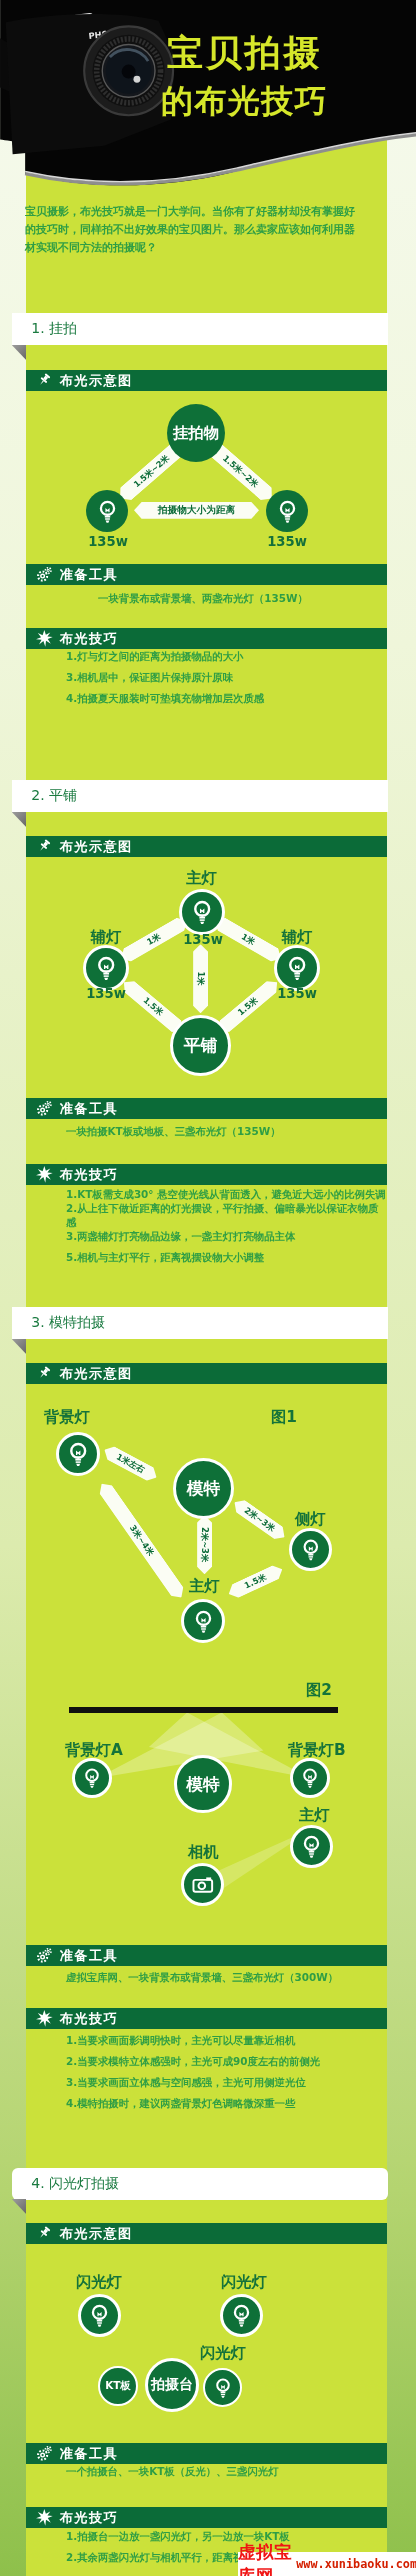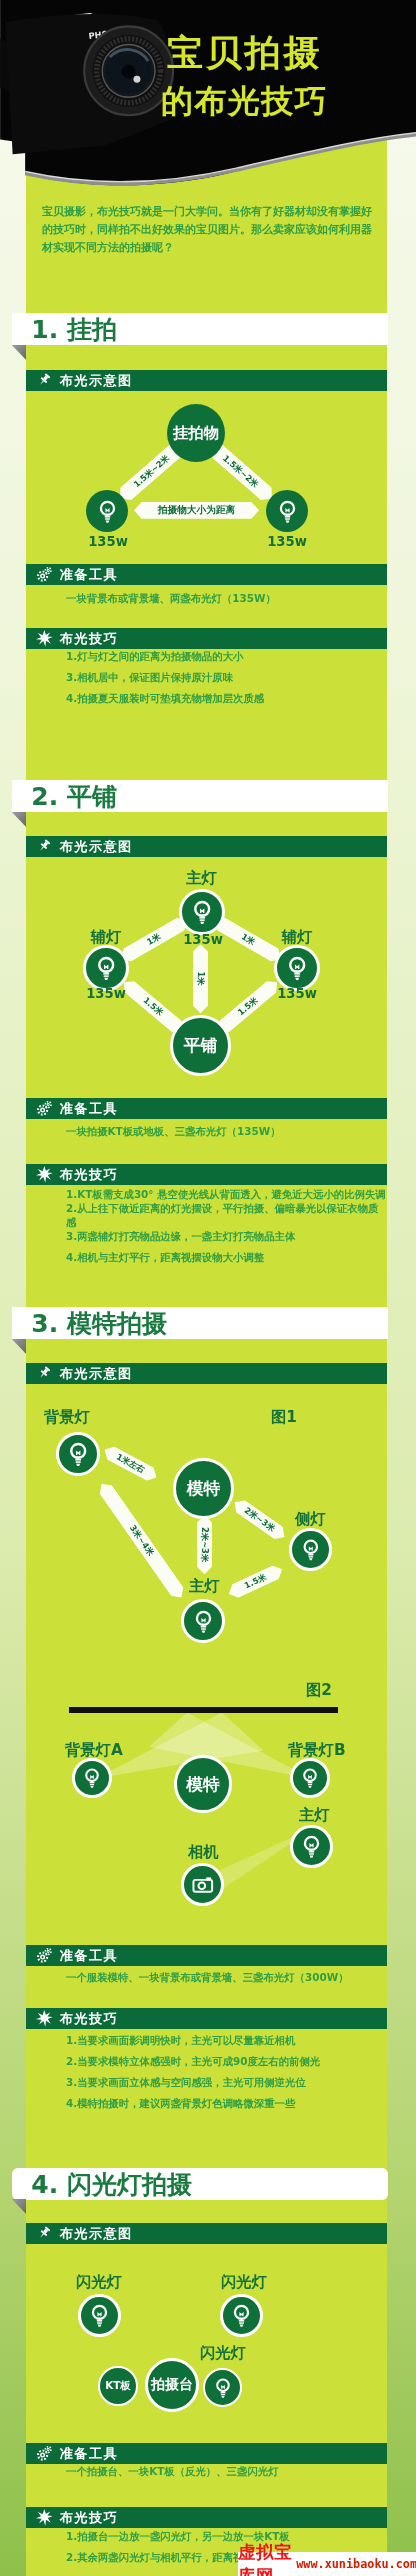--- a/index.html
+++ b/index.html
@@ -3,21 +3,21 @@
 <meta charset="utf-8">
 <style>
   html,body{margin:0;padding:0;background:#e8efd4;font-family:"DejaVu Sans",sans-serif;}
   #poster{position:relative;width:417px;height:2576px;margin:0 auto;overflow:hidden;
     background:linear-gradient(180deg,#f6faee 0%,#eff6da 25%,#dcebae 60%,#b4d470 85%,#8ec04b 100%);}
   #panel{position:absolute;left:26.4px;top:135px;width:361px;height:2441px;background:#cbe13a;}
   .abs{position:absolute;}
   .hero-title{position:absolute;color:#d6e72a;font-weight:900;letter-spacing:2.8px;line-height:1;}
   .intro{position:absolute;color:#2f9e45;font-weight:bold;font-size:11px;line-height:18px;}
   .secband{position:absolute;left:11.8px;width:376px;height:32px;background:#ffffff;display:flex;align-items:center;}
-  .secband span{margin-left:19.5px;font-size:25px;font-weight:700;color:#1a7a40;}
+  .secband span{margin-left:19.5px;font-size:14px;font-weight:400;color:#1a7a40;}
   .fold{position:absolute;left:11.8px;width:14.6px;height:15.3px;background:linear-gradient(135deg,#9d9d9d,#666);
     clip-path:polygon(0 0,100% 0,100% 100%);}
   .hband{position:absolute;left:26.4px;width:361px;height:21px;background:#0b6b38;display:flex;align-items:center;color:#fff;text-align:center;}
   .hband .hicon{width:16.7px;height:16.7px;margin-left:9.7px;flex:0 0 auto;}
   .hband span{margin-left:7px;font-size:13.2px;font-weight:bold;letter-spacing:1.4px;}
   .circle{position:absolute;border-radius:50%;background:#0e7038;display:flex;align-items:center;justify-content:center;
     color:#fff;font-weight:bold;box-sizing:border-box;}
   .ring{border:3.5px solid #fff;}
   .dlabel{position:absolute;color:#15733a;font-weight:900;}
   .watt{position:absolute;color:#14703a;font-weight:900;font-size:13.2px;text-align:center;}
@@ -58,21 +58,21 @@
       <circle cx="185" cy="102" r="38" fill="#14171c" stroke="#585858" stroke-width="2"></circle>
       <circle cx="185" cy="102" r="33" fill="#0e141b"></circle>
       <path d="M158,82 A35,35 0 0 1 213,88" fill="none" stroke="#42515e" stroke-width="4"></path>
       <circle cx="197" cy="114" r="5" fill="#e9e9e9" opacity="0.9"></circle>
       <circle cx="185" cy="103" r="10" fill="#04060a"></circle>
     </g>
   </svg>
   <div class="hero-title" style="left:167px;top:35px;font-size:36px;">宝贝拍摄</div>
   <div class="hero-title" style="left:161px;top:85px;font-size:32px;letter-spacing:1.4px;">的布光技巧</div>
 
-  <div class="intro" style="left:42px;top:203px;width:332px;">宝贝摄影，布光技巧就是一门大学问。当你有了好器材却没有掌握好的技巧时，同样拍不出好效果的宝贝图片。那么卖家应该如何利用器材实现不同方法的拍摄呢？</div>
+  <div class="intro" style="left:25px;top:203px;width:332px;">宝贝摄影，布光技巧就是一门大学问。当你有了好器材却没有掌握好的技巧时，同样拍不出好效果的宝贝图片。那么卖家应该如何利用器材实现不同方法的拍摄呢？</div>
 
   <div class="secband" style="top:313px;">
     <span>1. 挂拍</span>
   </div>
   <div class="fold" style="top:345px;"></div>
 
   <div class="hband" style="top:370px;">
     <svg class="hicon" viewBox="0 0 24 24">
       <g transform="rotate(40 12 11)" fill="#fff">
         <rect x="7.6" y="2.6" width="8.8" height="2.8" rx="1.3"></rect>
@@ -123,21 +123,21 @@
     <svg class="hicon" viewBox="0 0 24 24">
       <circle cx="9.5" cy="14.5" r="6.5" fill="none" stroke="#fff" stroke-width="3" pathLength="16" stroke-dasharray="1 1"></circle>
       <circle cx="9.5" cy="14.5" r="3.6" fill="#fff"></circle>
       <circle cx="9.5" cy="14.5" r="1.6" fill="#0b6b38"></circle>
       <circle cx="17.5" cy="6.5" r="4" fill="none" stroke="#fff" stroke-width="2.4" pathLength="12" stroke-dasharray="1 1"></circle>
       <circle cx="17.5" cy="6.5" r="2.1" fill="#fff"></circle>
       <circle cx="17.5" cy="6.5" r="0.9" fill="#0b6b38"></circle>
     </svg>
     <span>准备工具</span>
   </div>
-  <div class="tools-text" style="top:588px;">一块背景布或背景墙、两盏布光灯（135W）</div>
+  <div class="tools-text" style="top:588px;margin-left:32px;">一块背景布或背景墙、两盏布光灯（135W）</div>
 
   <div class="hband" style="top:628px;">
     <svg class="hicon" viewBox="0 0 24 24">
       <polygon fill="#fff" points="12,0 14.2,7 20.5,3.5 16.4,9.3 24,10.2 16.9,13 21.3,19.8 14.4,15.6 13.4,24 10.6,15.9 4.4,20.9 8,14.2 0,13.2 7.3,10.6 2.7,4.4 9.5,7.7"></polygon>
     </svg>
     <span>布光技巧</span>
   </div>
   <div class="tips" style="top:646px;">
     <div>1.灯与灯之间的距离为拍摄物品的大小</div>
     <div>3.相机居中，保证图片保持原汁原味</div>
@@ -232,21 +232,21 @@
   <div class="hband" style="top:1164px;">
     <svg class="hicon" viewBox="0 0 24 24">
       <polygon fill="#fff" points="12,0 14.2,7 20.5,3.5 16.4,9.3 24,10.2 16.9,13 21.3,19.8 14.4,15.6 13.4,24 10.6,15.9 4.4,20.9 8,14.2 0,13.2 7.3,10.6 2.7,4.4 9.5,7.7"></polygon>
     </svg>
     <span>布光技巧</span>
   </div>
   <div class="tips" style="top:1184px;">
     <div>1.KT板需支成30° 悬空使光线从背面透入，避免近大远小的比例失调</div>
     <div>2.从上往下做近距离的灯光摆设，平行拍摄、偏暗暴光以保证衣物质感</div>
     <div>3.两盏辅灯打亮物品边缘，一盏主灯打亮物品主体</div>
-    <div>4.相机与主灯平行，距离视摆设物大小调整</div>
+    <div>5.相机与主灯平行，距离视摆设物大小调整</div>
   </div>
 
   <div class="secband" style="top:1307px;">
     <span>3. 模特拍摄</span>
   </div>
   <div class="fold" style="top:1339px;"></div>
 
   <div class="hband" style="top:1363px;">
     <svg class="hicon" viewBox="0 0 24 24">
       <g transform="rotate(40 12 11)" fill="#fff">
@@ -368,21 +368,21 @@
     <svg class="hicon" viewBox="0 0 24 24">
       <circle cx="9.5" cy="14.5" r="6.5" fill="none" stroke="#fff" stroke-width="3" pathLength="16" stroke-dasharray="1 1"></circle>
       <circle cx="9.5" cy="14.5" r="3.6" fill="#fff"></circle>
       <circle cx="9.5" cy="14.5" r="1.6" fill="#0b6b38"></circle>
       <circle cx="17.5" cy="6.5" r="4" fill="none" stroke="#fff" stroke-width="2.4" pathLength="12" stroke-dasharray="1 1"></circle>
       <circle cx="17.5" cy="6.5" r="2.1" fill="#fff"></circle>
       <circle cx="17.5" cy="6.5" r="0.9" fill="#0b6b38"></circle>
     </svg>
     <span>准备工具</span>
   </div>
-  <div class="tools-text" style="top:1967px;">一个服装模特、一块背景布或背景墙、三盏布光灯（300W）</div>
+  <div class="tools-text" style="top:1967px;">虚拟宝库网、一块背景布或背景墙、三盏布光灯（300W）</div>
 
   <div class="hband" style="top:2008px;">
     <svg class="hicon" viewBox="0 0 24 24">
       <polygon fill="#fff" points="12,0 14.2,7 20.5,3.5 16.4,9.3 24,10.2 16.9,13 21.3,19.8 14.4,15.6 13.4,24 10.6,15.9 4.4,20.9 8,14.2 0,13.2 7.3,10.6 2.7,4.4 9.5,7.7"></polygon>
     </svg>
     <span>布光技巧</span>
   </div>
   <div class="tips" style="top:2030px;">
     <div>1.当要求画面影调明快时，主光可以尽量靠近相机</div>
     <div>2.当要求模特立体感强时，主光可成90度左右的前侧光</div>

